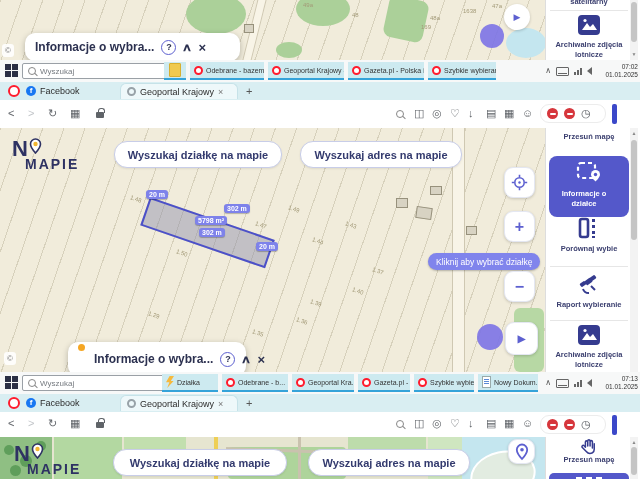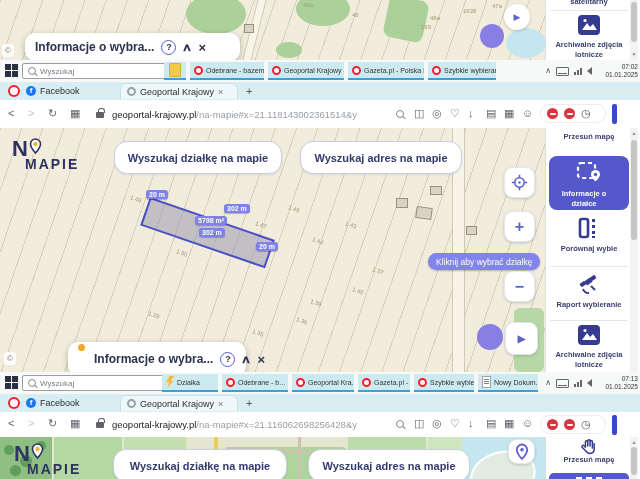--- a/index.html
+++ b/index.html
@@ -44,21 +44,21 @@
   .url-path{color:#9aa0a6}
   .act-ico{position:absolute;font-size:11px;color:#5f6368;line-height:1}
   .ext-box{position:absolute;width:66px;height:19px;border:1px solid #ececec;border-radius:9px;display:flex;align-items:center;gap:6px;padding:0 6px;box-sizing:border-box}
   .red-ico{width:11px;height:11px;border-radius:50%;background:#d6363c;position:relative;flex:none}
   .red-ico::after{content:"";position:absolute;left:2.5px;top:4.5px;width:6px;height:2px;background:#fff;border-radius:1px}
   .hist{font-size:11px;color:#5f6368}
   .blue-bar{position:absolute;width:5px;height:20px;background:#3b48c9;border-radius:2px}
   
   .map{position:absolute;left:0;width:545px;overflow:hidden;background-color:#f1ecdb;
        background-image:repeating-linear-gradient(109deg,rgba(146,137,105,.28) 0 1px,transparent 1px 20px)}
-  .map-btn{position:absolute;height:33px;background:#fff;border:1.5px solid #c8cde8;border-radius:13px;color:#333a6e;font-weight:bold;font-size:11px;display:flex;align-items:center;justify-content:center;box-shadow:0 1px 2px rgba(0,0,0,.08);box-sizing:border-box;white-space:nowrap;padding:0 12px}
+  .map-btn{position:absolute;height:27px;background:#fff;border:1.5px solid #c8cde8;border-radius:13px;color:#333a6e;font-weight:bold;font-size:11px;display:flex;align-items:center;justify-content:center;box-shadow:0 1px 2px rgba(0,0,0,.08);box-sizing:border-box;white-space:nowrap;padding:0 12px}
   .logo{position:absolute;color:#2e3263;font-weight:bold;line-height:1}
   .logo .l1{font-size:22px;display:flex;align-items:flex-start;gap:1px}
   .logo .l2{font-size:14px;letter-spacing:2px;margin-top:-3px;margin-left:13px}
   .parcel{position:absolute;background:rgba(138,140,170,.45);border:2px solid #4c50c8;transform:rotate(19deg);transform-origin:left top}
   .badge{position:absolute;background:#7e82ea;color:#fff;font-size:7px;font-weight:bold;padding:1px 3px;border-radius:3px;box-shadow:0 1px 1px rgba(0,0,0,.25);white-space:nowrap}
   .tooltip{position:absolute;height:17px;background:#8084ec;color:#fff;font-size:8.5px;border-radius:9px;display:flex;align-items:center;padding:0 8px;white-space:nowrap;box-shadow:0 1px 2px rgba(0,0,0,.25)}
   .ctrl{position:absolute;width:31px;height:31px;background:#fff;border:1px solid #e4e7f2;border-radius:9px;box-shadow:0 1px 3px rgba(0,0,0,.18);display:flex;align-items:center;justify-content:center;color:#5d60d0;font-weight:bold;box-sizing:border-box}
   .ctrl-circle{position:absolute;width:26px;height:26px;background:#fff;border-radius:50%;box-shadow:0 1px 3px rgba(0,0,0,.2);display:flex;align-items:center;justify-content:center;color:#5d60d0}
   .purple-dot{position:absolute;border-radius:50%;background:#7c73e6;opacity:.9}
   .popup{position:absolute;background:#fff;border-radius:10px;box-shadow:0 2px 6px rgba(0,0,0,.25);display:flex;align-items:center;gap:7px;padding:0 10px;box-sizing:border-box}
@@ -194,21 +194,20 @@
     </div>
     <span class="newtab" style="left:246px;top:3px">+</span>
   </div>
 
   <div class="urlbar" style="top:100px;height:28px">
     <span class="nav-ico" style="left:8px;top:8px">&lt;</span>
     <span class="nav-ico dim" style="left:28px;top:8px">&gt;</span>
     <span class="nav-ico" style="left:48px;top:8px">↻</span>
     <span class="nav-ico" style="left:70px;top:8px">▦</span>
     <span class="lock" style="left:96px;top:12px"></span>
-    <span class="url-text" style="left:112px;top:9px"><b style="font-weight:normal;color:#202124">geoportal-krajowy.pl</b><span class="url-path">/na-mapie#x=21.118143002361514&amp;y</span></span>
     <span class="mag" style="position:absolute;left:396px;top:10px"></span>
     <span class="act-ico" style="left:414px;top:8px">◫</span>
     <span class="act-ico" style="left:432px;top:8px">◎</span>
     <span class="act-ico" style="left:450px;top:8px">♡</span>
     <span class="act-ico" style="left:468px;top:8px">↓</span>
     <span class="act-ico" style="left:486px;top:8px">▤</span>
     <span class="act-ico" style="left:504px;top:8px">▦</span>
     <span class="act-ico" style="left:522px;top:8px">☺</span>
     <div class="ext-box" style="left:540px;top:4px">
       <span class="red-ico"></span>
@@ -279,21 +278,21 @@
       <span class="notif"></span>
       <span class="popup-title">Informacje o wybra...</span>
       <span class="help-circle">?</span>
       <span class="chev">∧</span>
       <span class="closex">×</span>
     </div>
   </div>
 
   <div class="sidebar" style="top:128px;height:244px">
     <div class="sb-label" style="top:4px">Przesuń mapę</div>
-    <div class="sb-active" style="top:28px;height:54px">
+    <div class="sb-active" style="top:28px;height:61px">
       <div style="margin-top:4px">
         <svg width="26" height="24" viewBox="0 0 26 24">
             <rect x="2" y="3" width="17" height="15" rx="3" fill="none" stroke="#fff" stroke-width="2.2" stroke-dasharray="4 3"></rect>
             <path d="M19.5 10 a4.5 4.5 0 0 1 4.5 4.5 c0 3 -4.5 7 -4.5 7 s-4.5 -4 -4.5 -7 A4.5 4.5 0 0 1 19.5 10 Z" fill="#fff"></path>
             <circle cx="19.5" cy="14.5" r="1.7" fill="#5458ca"></circle>
           </svg>
       </div>
       <div class="sb-label" style="position:static;margin-top:1px">Informacje o działce</div>
     </div>
     <div class="sb-icon" style="top:88px">
@@ -403,21 +402,20 @@
     </div>
     <span class="newtab" style="left:246px;top:3px">+</span>
   </div>
 
   <div class="urlbar" style="top:412px;height:25px">
     <span class="nav-ico" style="left:8px;top:6px">&lt;</span>
     <span class="nav-ico dim" style="left:28px;top:6px">&gt;</span>
     <span class="nav-ico" style="left:48px;top:6px">↻</span>
     <span class="nav-ico" style="left:70px;top:6px">▦</span>
     <span class="lock" style="left:96px;top:10px"></span>
-    <span class="url-text" style="left:112px;top:7px"><b style="font-weight:normal;color:#202124">geoportal-krajowy.pl</b><span class="url-path">/na-mapie#x=21.116062698256428&amp;y</span></span>
     <span class="mag" style="position:absolute;left:396px;top:8px"></span>
     <span class="act-ico" style="left:414px;top:6px">◫</span>
     <span class="act-ico" style="left:432px;top:6px">◎</span>
     <span class="act-ico" style="left:450px;top:6px">♡</span>
     <span class="act-ico" style="left:468px;top:6px">↓</span>
     <span class="act-ico" style="left:486px;top:6px">▤</span>
     <span class="act-ico" style="left:504px;top:6px">▦</span>
     <span class="act-ico" style="left:522px;top:6px">☺</span>
     <div class="ext-box" style="left:540px;top:3px">
       <span class="red-ico"></span>

